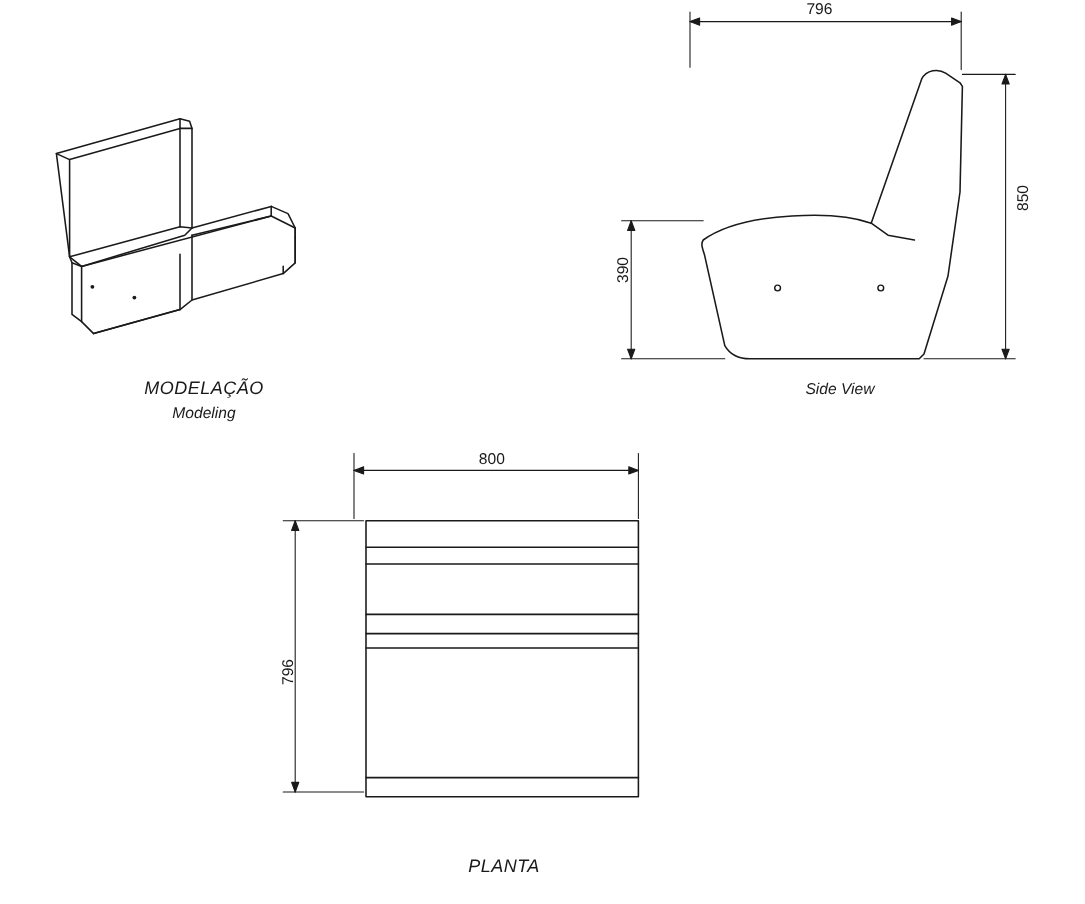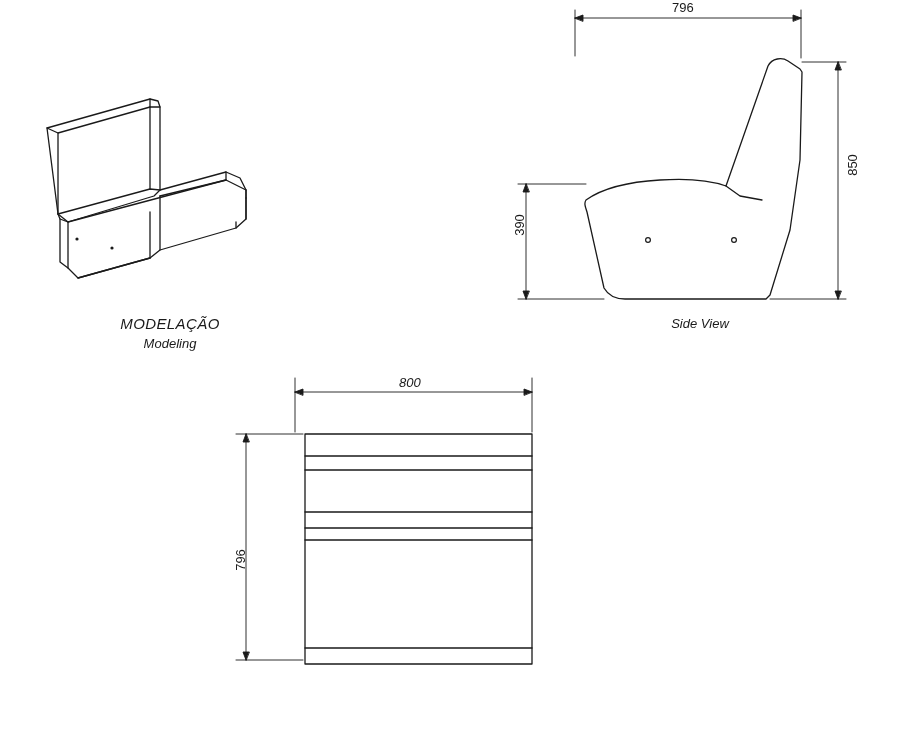--- a/index.html
+++ b/index.html
@@ -157,29 +157,30 @@
 
     </g>
   </svg>
 
   <div class="dim" style="left:672px; top:0px;">796</div>
 
   <div class="dim vert" style="left:852px; top:165px; transform:rotate(-90deg) translate(-50%, -50%);">850</div>
 
   <div class="dim vert" style="left:519px; top:225px; transform:rotate(-90deg) translate(-50%, -50%);">390</div>
 
-  <div class="dim" style="left:399px; top:375px;font-style:italic;">800</div>
+  <div class="dim" style="left:399px; top:375px;">800</div>
 
   <div class="dim vert" style="left:240px; top:560px; transform:rotate(-90deg) translate(-50%, -50%);">796</div>
 
   <div class="lbl caption-model">
     <span class="pt">MODELAÇÃO</span>
     <span class="en">Modeling</span>
   </div>
 
   <div class="lbl caption-side">
     <span class="en">Side View</span>
   </div>
 
   <div class="lbl caption-plan">
+    <span class="pt">PLANTA</span>
   </div>
 
 </div>
 
 </body></html>

